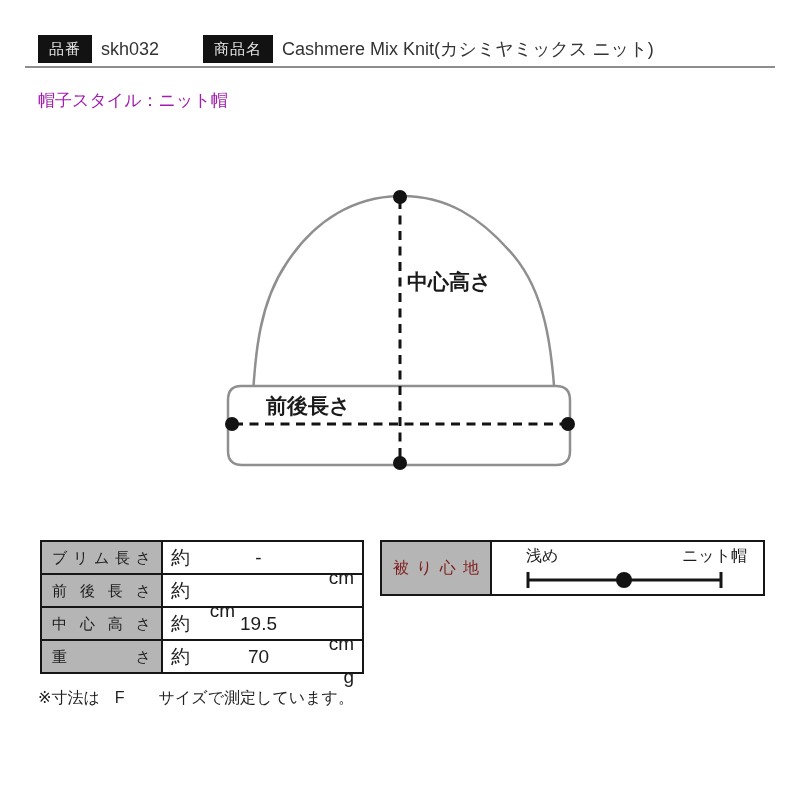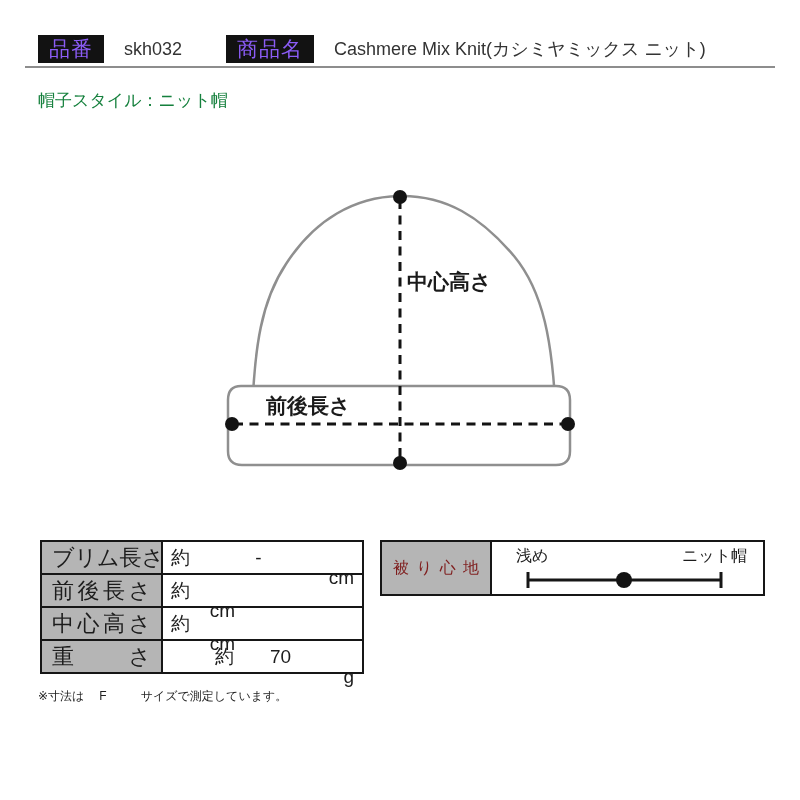--- a/index.html
+++ b/index.html
@@ -4,66 +4,66 @@
 <style>
   html,body { margin:0; padding:0; background:#ffffff; }
   .page {
     position:relative; width:800px; height:800px; background:#fff;
     font-family:"Liberation Sans","DejaVu Sans",sans-serif; color:#222;
     overflow:hidden;
   }
   
   .header { position:absolute; left:38px; top:35px; display:flex; align-items:center; }
   .tag {
-    background:#121212; color:#8b5cf6; height:28px; line-height:28px;
-    padding:0 11px; font-size:21px; letter-spacing:1px; white-space:nowrap;
+    background:#121212; color:#e5e5e5; height:28px; line-height:28px;
+    padding:0 11px; font-size:15px; letter-spacing:1px; white-space:nowrap;
   }
-  .hval { font-size:18px; color:#333; margin-left:20px; white-space:nowrap; }
+  .hval { font-size:18px; color:#333; margin-left:9px; white-space:nowrap; }
   .hval.first { width:102px; }
   .rule { position:absolute; left:25px; top:66px; width:750px; height:2px; background:#8d8d8d; }
-  .style-line { position:absolute; left:38px; top:89px; font-size:17px; color:#15803d; }
+  .style-line { position:absolute; left:38px; top:89px; font-size:17px; color:#a21caf; }
 
   
   svg.hat { position:absolute; left:0; top:0; width:800px; height:800px; }
   .outline { fill:none; stroke:#8f8f8f; stroke-width:2.5; stroke-linecap:round; }
   .cuff { fill:#ffffff; stroke:#8f8f8f; stroke-width:2.5; }
   .dash { stroke:#131313; stroke-width:3; stroke-dasharray:9 6.5; }
   .dot { fill:#131313; }
   .hat-label { font-size:21px; font-weight:600; fill:#1a1a1a; }
 
   
   .spec-table { position:absolute; left:40px; top:540px; width:320px; border:2px solid #161616; background:#fff; }
   .srow { display:flex; height:31px; border-bottom:2px solid #161616; }
-  .srow:last-child { border-bottom:none;gap:44px; }
+  .srow:last-child { border-bottom:none; }
   .slabel {
     width:99px; background:#b5b5b5; border-right:2px solid #161616;
-    font-size:22px; line-height:31px; padding:0 10px; color:#1c1c1c;
+    font-size:15px; line-height:31px; padding:0 10px; color:#1c1c1c;
     text-align:justify; text-align-last:justify; text-justify:inter-character;
     overflow:hidden; white-space:nowrap;
   }
   .svalue { flex:1; display:flex; align-items:center; font-size:19px; color:#1c1c1c; padding:0 8px; }
   .approx { width:28px; text-align:left; }
   .num { flex:1; text-align:center; }
   .unit { width:36px; text-align:right;margin-top:41px; }
 
   
   .fit-box { position:absolute; left:380px; top:540px; width:381px; height:52px; border:2px solid #161616; display:flex; background:#fff; }
   .fit-label {
     width:86px; background:#b5b5b5; border-right:2px solid #161616;
     font-size:16px; line-height:52px; padding:0 11px; color:#7f1d1d;
     text-align:justify; text-align-last:justify; text-justify:inter-character;
     white-space:nowrap; overflow:hidden;
   }
   .fit-body { flex:1; position:relative; }
-  .fit-ends { display:flex; justify-content:space-between; padding:4px 16px 0 24px; font-size:16px; color:#1c1c1c;gap:28px; }
+  .fit-ends { display:flex; justify-content:space-between; padding:4px 16px 0 34px; font-size:16px; color:#1c1c1c;gap:28px; }
   .fit-slider { position:absolute; left:0; top:26px; width:100%; height:24px; }
   .slider-line { stroke:#161616; stroke-width:3; }
 
   
-  .footnote { position:absolute; left:38px; top:688px; font-size:12px; color:#1f1f1f; }
+  .footnote { position:absolute; left:38px; top:688px; font-size:16px; color:#1f1f1f; }
   .fsize { display:inline-block; margin:0 34px 0 15px; }
 </style>
 </head>
 <body>
 
 <div class="page">
 
   <div class="header">
     <div class="tag">品番</div>
     <div class="hval first">skh032</div>
@@ -100,20 +100,21 @@
       <div class="slabel">前後長さ</div>
       <div class="svalue">
         <span class="approx">約</span>
         <span class="unit">cm</span>
       </div>
     </div>
     <div class="srow">
       <div class="slabel">中心高さ</div>
       <div class="svalue">
         <span class="approx">約</span>
+        <span class="num">19.5</span>
         <span class="unit">cm</span>
       </div>
     </div>
     <div class="srow">
       <div class="slabel">重さ</div>
       <div class="svalue">
         <span class="approx">約</span>
         <span class="num">70</span>
         <span class="unit">g</span>
       </div>

